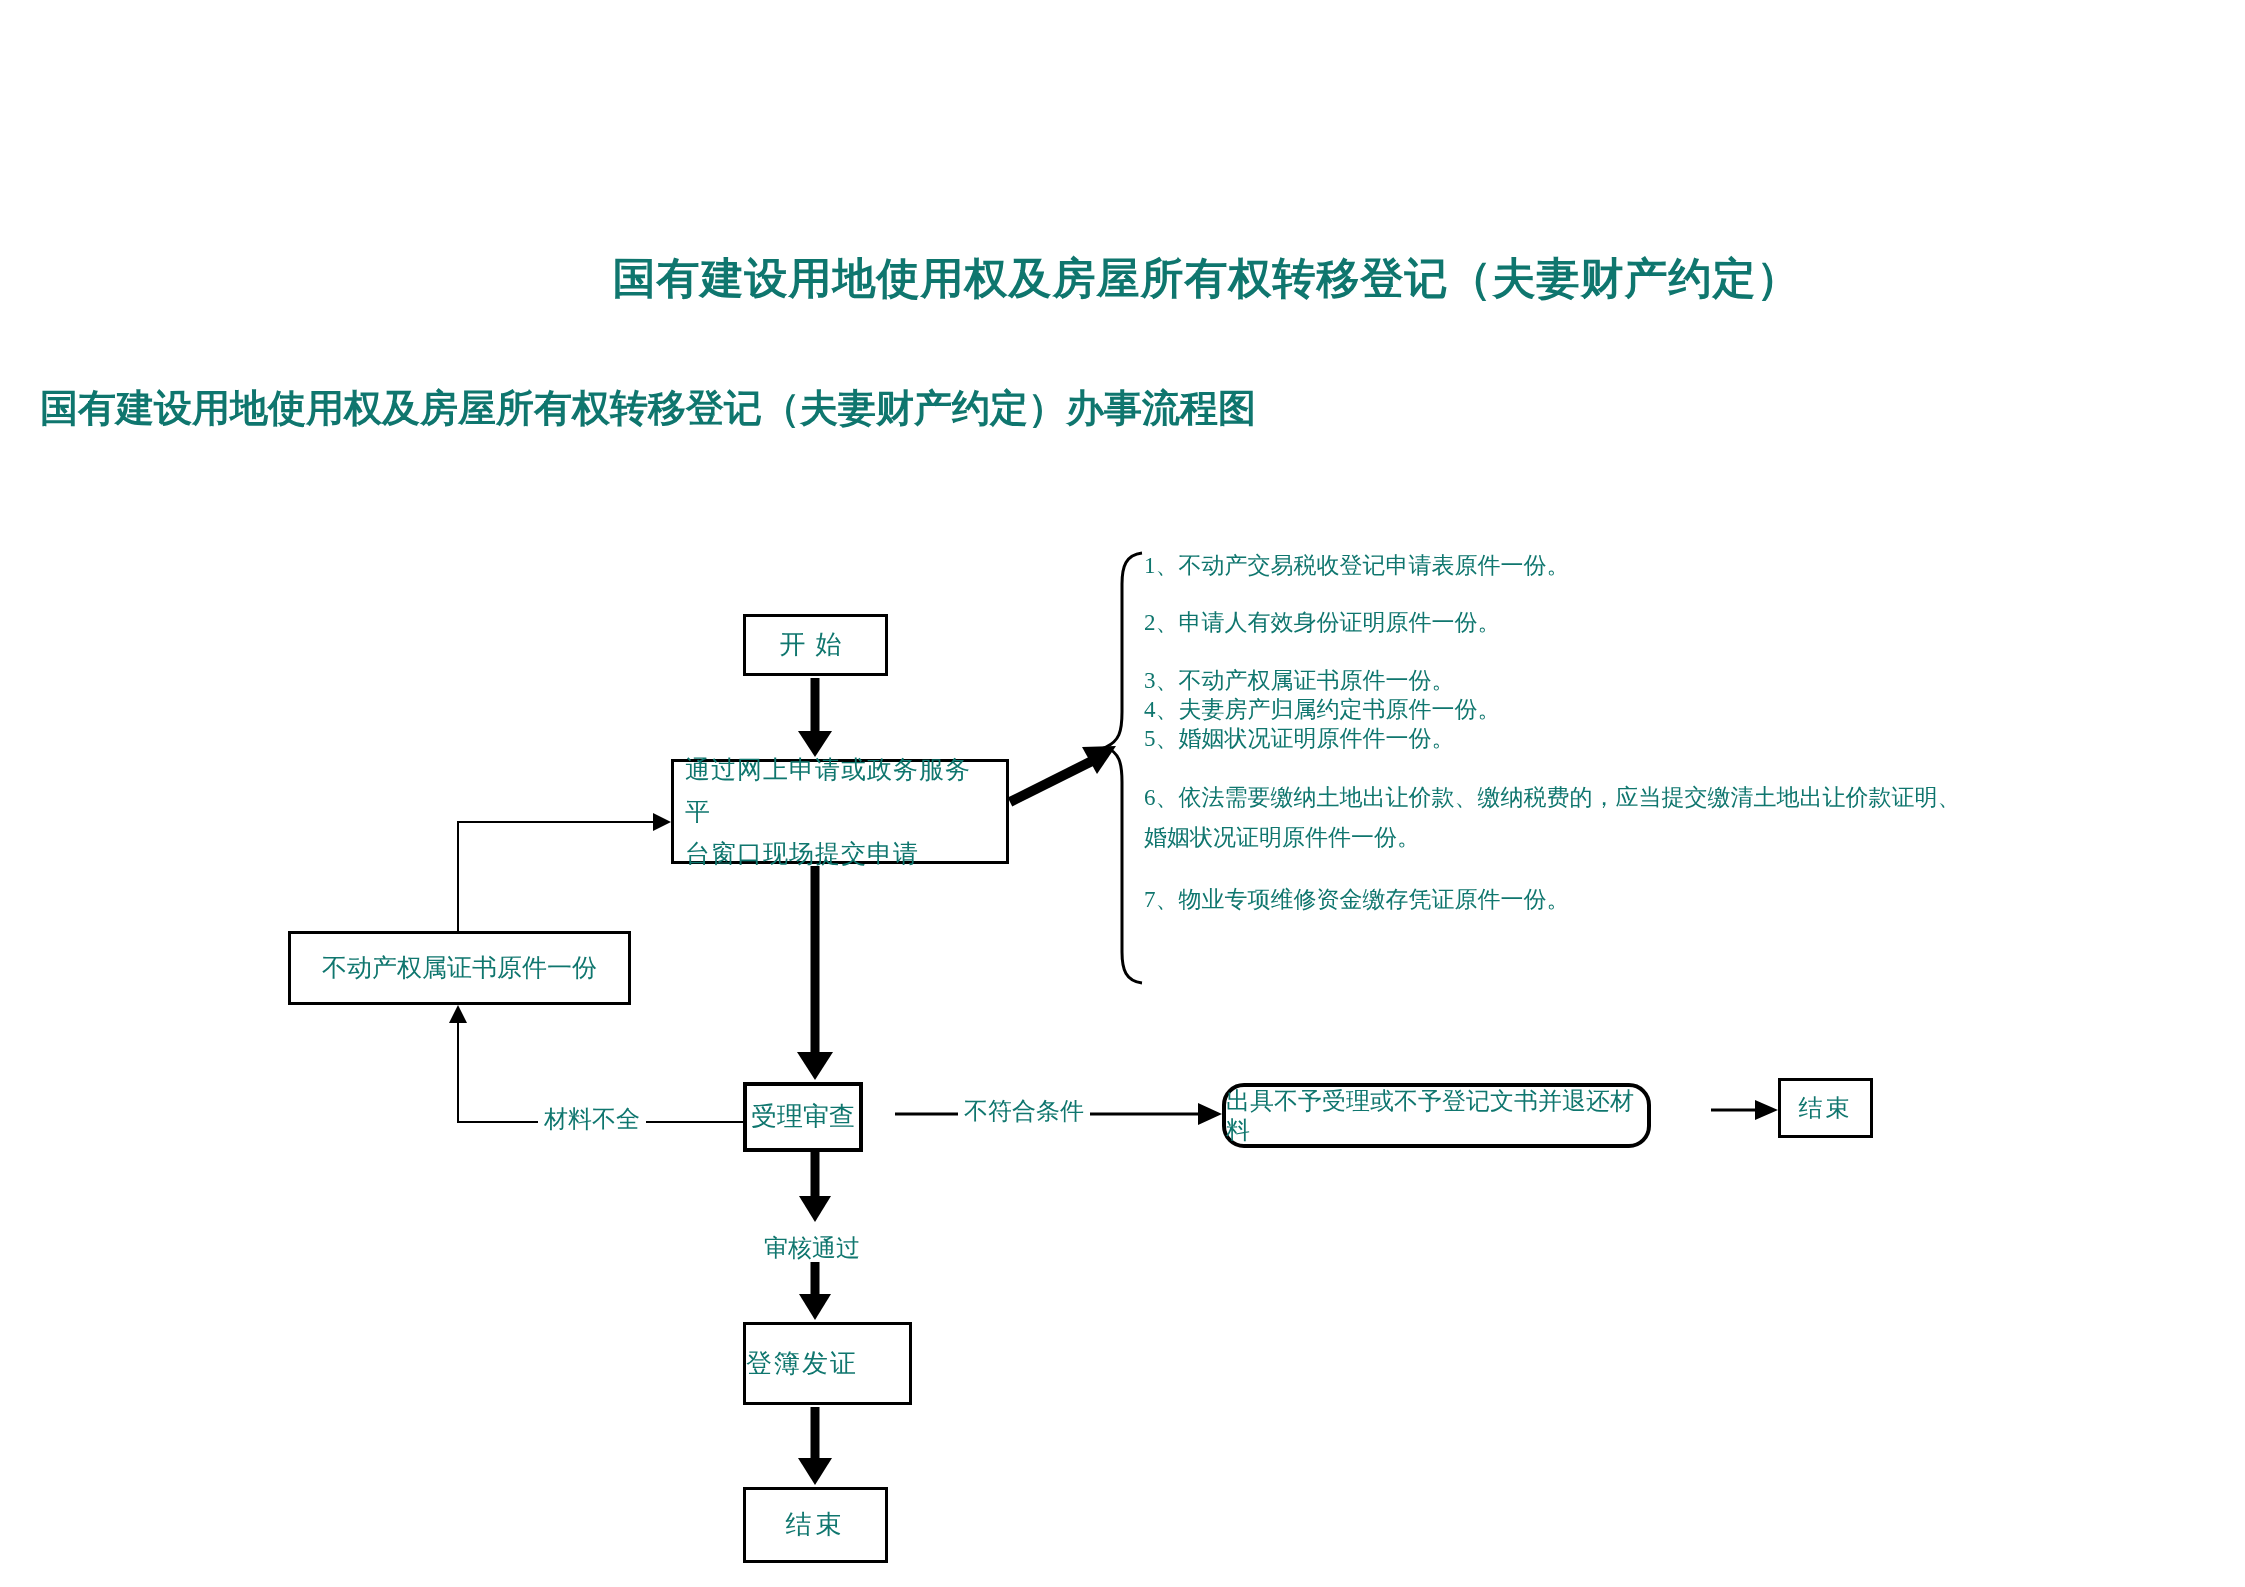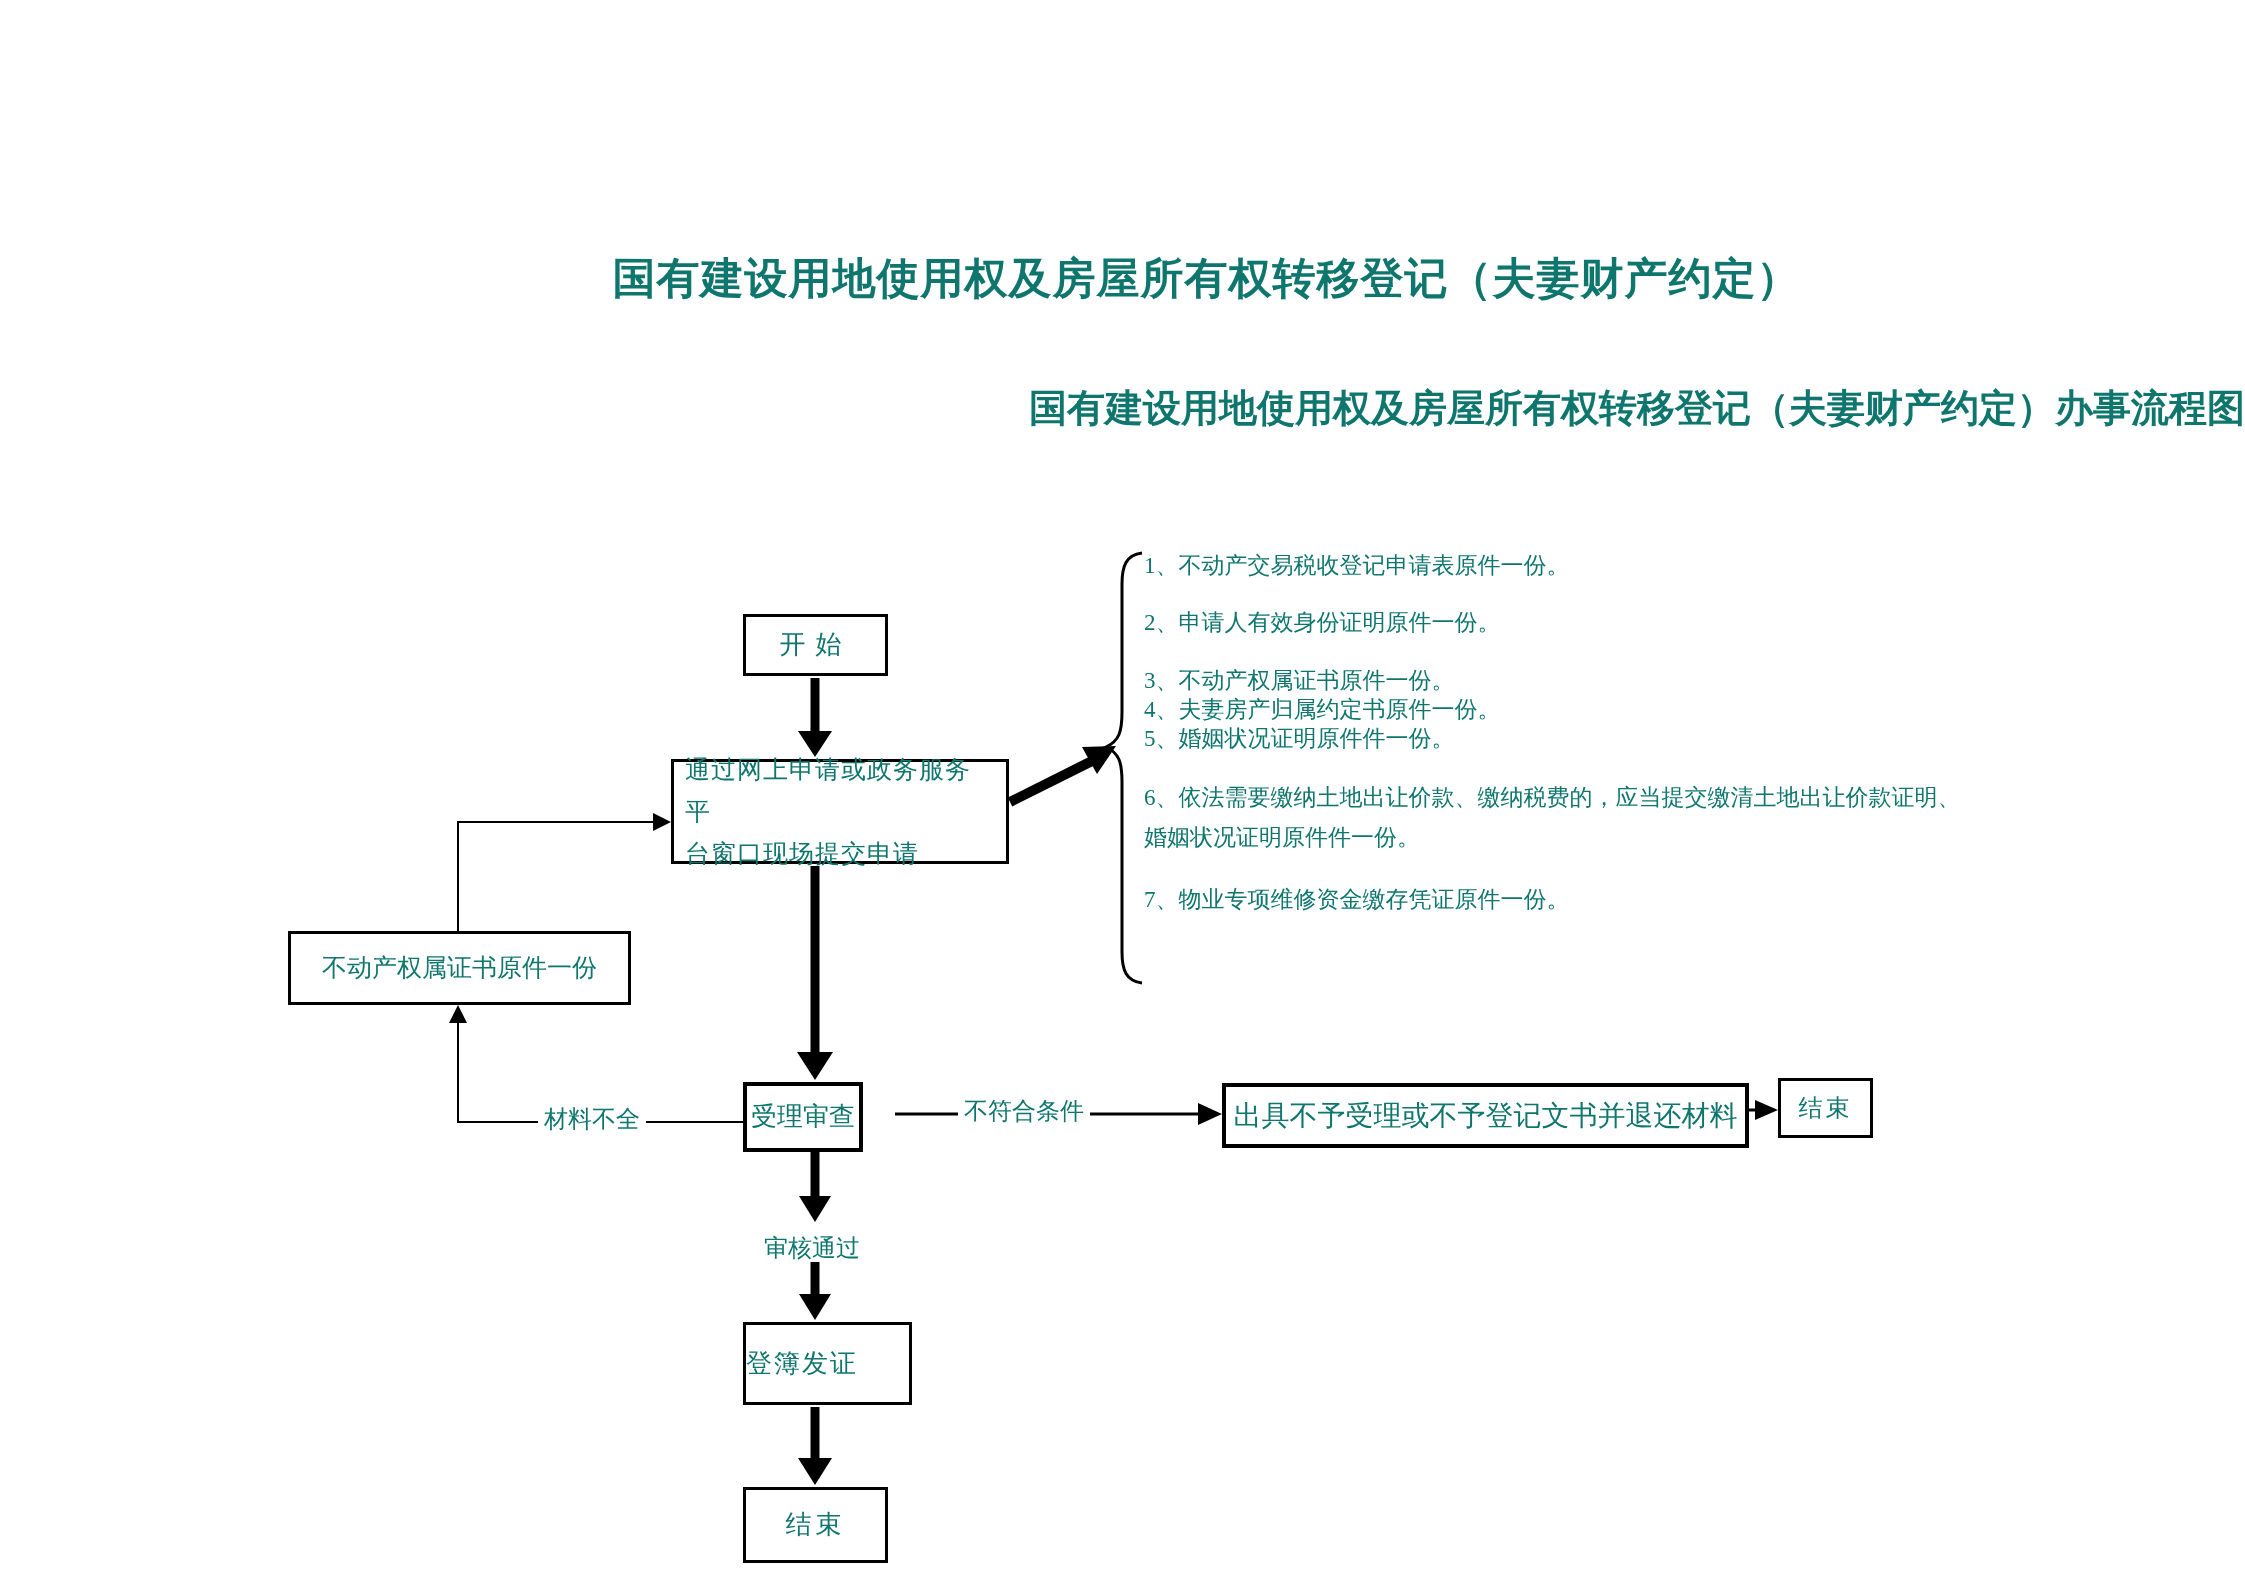--- a/index.html
+++ b/index.html
@@ -17,21 +17,21 @@
     top: 250px; left: 168px; right: 0;
     text-align: center;
     font-size: 43px;
     font-weight: bold;
     letter-spacing: 1px;
     z-index: 3;
   }
   .doc-subtitle {
     position: absolute;
     top: 383px; left: 40px; right: 0;
-    text-align: right;
+    text-align: left;
     font-size: 38px;
     font-weight: bold;
     z-index: 3;
   }
   svg.connectors {
     position: absolute;
     left: 0; top: 0;
     z-index: 1;
   }
   .node {
@@ -47,21 +47,21 @@
     z-index: 2;
   }
   .node-start     { left: 743px;  top: 614px;  width: 145px; height: 62px; letter-spacing: 10px; }
   .node-submit    { left: 671px;  top: 759px;  width: 338px; height: 105px;
                     justify-content: flex-start; align-items: center;
                     padding: 0 11px; font-size: 25px; letter-spacing: 1px; }
   .node-submit .lines { display: block; line-height: 42px; }
   .node-submit .lines span { display: block; }
   .node-notify    { left: 288px;  top: 931px;  width: 343px; height: 74px; font-size: 25px; }
   .node-review    { left: 743px;  top: 1082px; width: 120px; height: 70px; border-width: 4px; }
-  .node-reject    { left: 1222px; top: 1083px; width: 527px; height: 65px; border-width: 4px; font-size: 28px; }
+  .node-reject    { left: 1222px; top: 1083px; width: 429px; height: 65px; border-width: 4px; font-size: 24px; border-radius: 22px; }
   .node-end-right { left: 1778px; top: 1078px; width: 95px;  height: 60px; font-size: 24px; letter-spacing: 3px; }
   .node-register  { left: 743px;  top: 1322px; width: 169px; height: 83px;
                     justify-content: flex-start; padding-left: 0; letter-spacing: 2px; }
   .node-end-bottom{ left: 743px;  top: 1487px; width: 145px; height: 76px; letter-spacing: 4px; }
   .edge-label {
     position: absolute;
     background: #ffffff;
     font-size: 24px;
     white-space: nowrap;
     padding: 0 6px;

